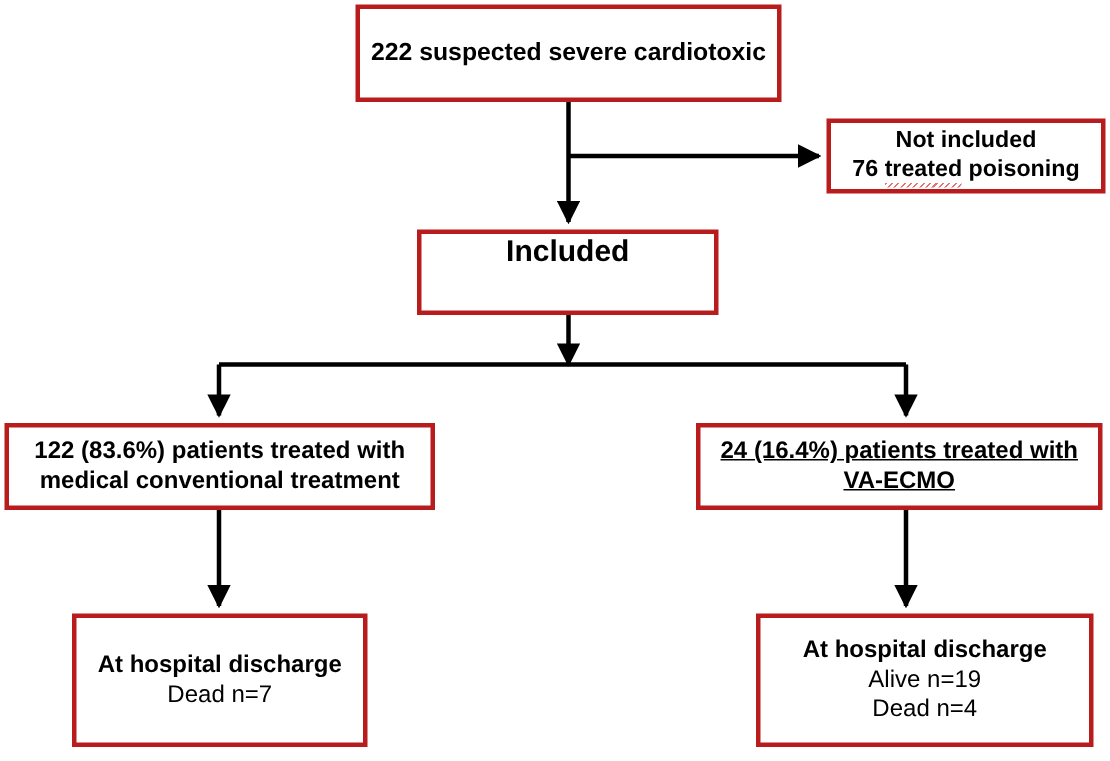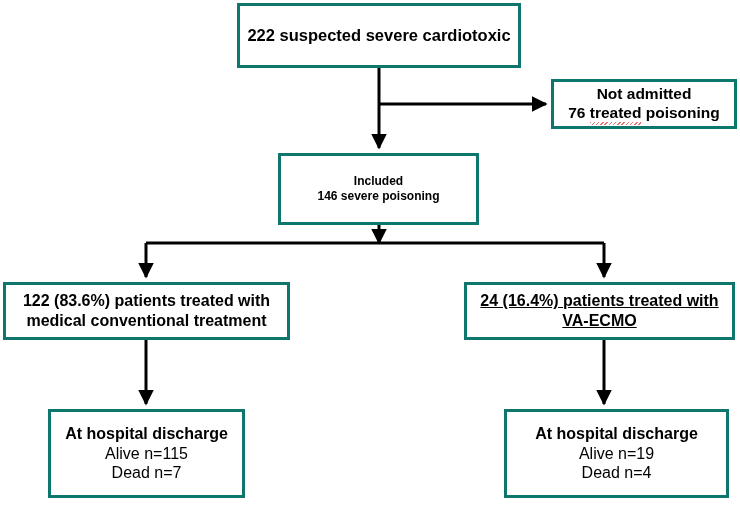--- a/index.html
+++ b/index.html
@@ -13,21 +13,21 @@
     width: 740px;
     height: 507px;
     background: #ffffff;
     font-family: "Liberation Sans", sans-serif;
     overflow: hidden;
   }
   .node {
     position: absolute;
     box-sizing: border-box;
     background: #ffffff;
-    border: 3px solid #0f766e;
+    border: 3px solid #b91c1c;
     display: flex;
     flex-direction: column;
     align-items: center;
     justify-content: center;
     text-align: center;
     color: #000000;
     line-height: 1.22;
     z-index: 2;
   }
   .node .line {
@@ -36,21 +36,21 @@
   }
   .bold {
     font-weight: bold;
   }
   .reg {
     font-weight: normal;
   }
   
   #node-screened  { left: 237px; top: 3px;   width: 284px; height: 65px;  font-size: 16.5px; }
   #node-excluded  { left: 551px; top: 79px;  width: 186px; height: 50px;  font-size: 15.5px; }
-  #node-included  { left: 278px; top: 153px; width: 201px; height: 72px;  font-size: 12px;   }
+  #node-included  { left: 278px; top: 153px; width: 201px; height: 57px;  font-size: 20px; justify-content: space-between;   }
   #node-medical   { left: 3px;   top: 282px; width: 287px; height: 58px;  font-size: 16px; text-align: right;   }
   #node-ecmo      { left: 464px; top: 282px; width: 271px; height: 58px;  font-size: 16px; text-decoration: underline;   }
   #node-outcome-l { left: 48px;  top: 409px; width: 197px; height: 89px;  font-size: 16px;   }
   #node-outcome-r { left: 504px; top: 409px; width: 225px; height: 89px;  font-size: 16px;   }
 
   
   .squiggle {
     position: relative;
     display: inline-block;
   }
@@ -103,42 +103,40 @@
     <path d="M 146 340 L 146 404" stroke="#000000" stroke-width="3" fill="none" marker-end="url(#arrow)"></path>
 
     <path d="M 604 340 L 604 404" stroke="#000000" stroke-width="3" fill="none" marker-end="url(#arrow)"></path>
   </svg>
 
   <div class="node" id="node-screened">
     <span class="line bold">222 suspected severe cardiotoxic</span>
   </div>
 
   <div class="node" id="node-excluded">
-    <span class="line bold">Not admitted</span>
+    <span class="line bold">Not included</span>
     <span class="line bold"><span>76 </span><span class="squiggle">treated</span><span> poisoning</span></span>
   </div>
 
   <div class="node" id="node-included">
     <span class="line bold">Included</span>
-    <span class="line bold">146 severe poisoning</span>
   </div>
 
   <div class="node" id="node-medical">
     <span class="line bold">122 (83.6%) patients treated with</span>
     <span class="line bold">medical conventional treatment</span>
   </div>
 
   <div class="node" id="node-ecmo">
     <span class="line bold">24 (16.4%) patients treated with</span>
     <span class="line bold">VA-ECMO</span>
   </div>
 
   <div class="node" id="node-outcome-l">
     <span class="line bold">At hospital discharge</span>
-    <span class="line reg">Alive n=115</span>
     <span class="line reg">Dead n=7</span>
   </div>
 
   <div class="node" id="node-outcome-r">
     <span class="line bold">At hospital discharge</span>
     <span class="line reg">Alive n=19</span>
     <span class="line reg">Dead n=4</span>
   </div>
 
 </div>

